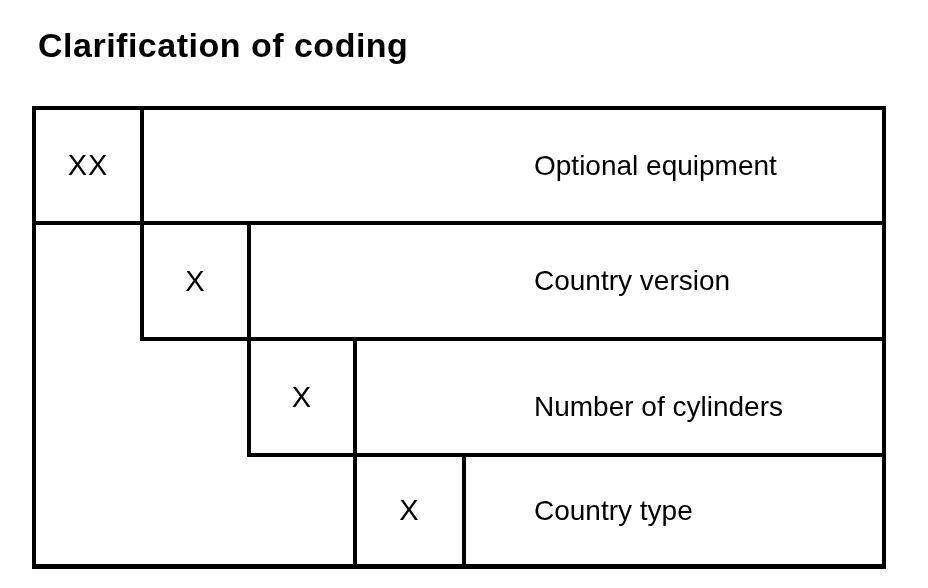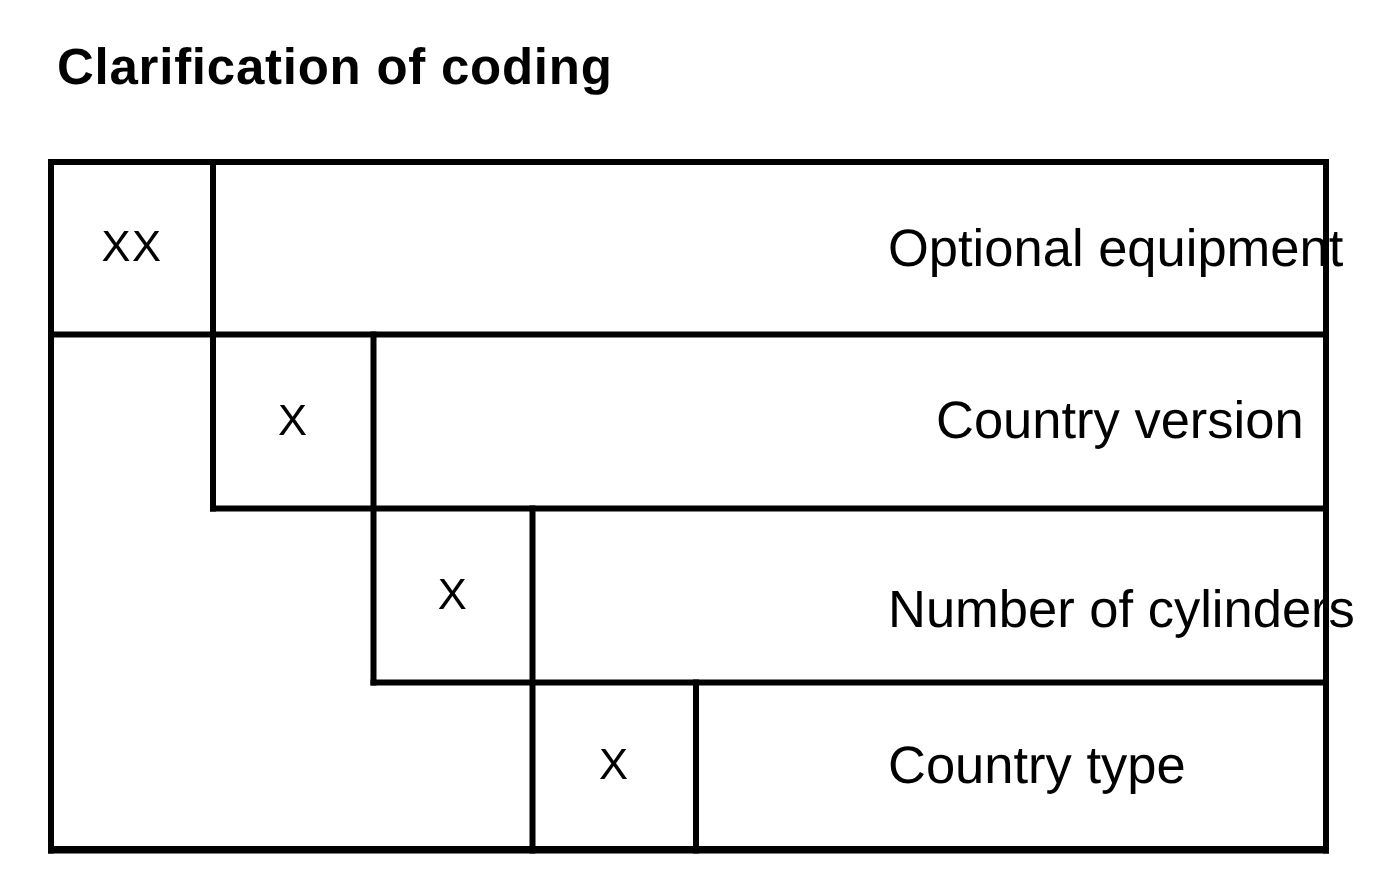--- a/index.html
+++ b/index.html
@@ -53,28 +53,28 @@
     font-size: 29px;
     letter-spacing: 1px;
     white-space: nowrap;
   }
   .c1 { left: 36px;  top: 110px; width: 104px; height: 111px; }
   .c2 { left: 144px; top: 225px; width: 103px; height: 112px; }
   .c3 { left: 251px; top: 341px; width: 102px; height: 112px; }
   .c4 { left: 357px; top: 457px; width: 105px; height: 107px; }
   .row-label {
     position: absolute;
-    left: 592px;
+    left: 534px;
     display: flex;
     align-items: center;
-    font-size: 35px;
+    font-size: 28px;
     white-space: nowrap;
   }
   .l1 { top: 110px; height: 111px; }
-  .l2 { top: 225px; height: 112px; margin-left: 32px; }
+  .l2 { top: 225px; height: 112px; }
   .l3 { top: 341px; height: 132px; }
   .l4 { top: 457px; height: 107px; }
 </style>
 </head>
 <body>
 
 <div class="stage">
 
   <div class="title">Clarification of coding</div>
 

